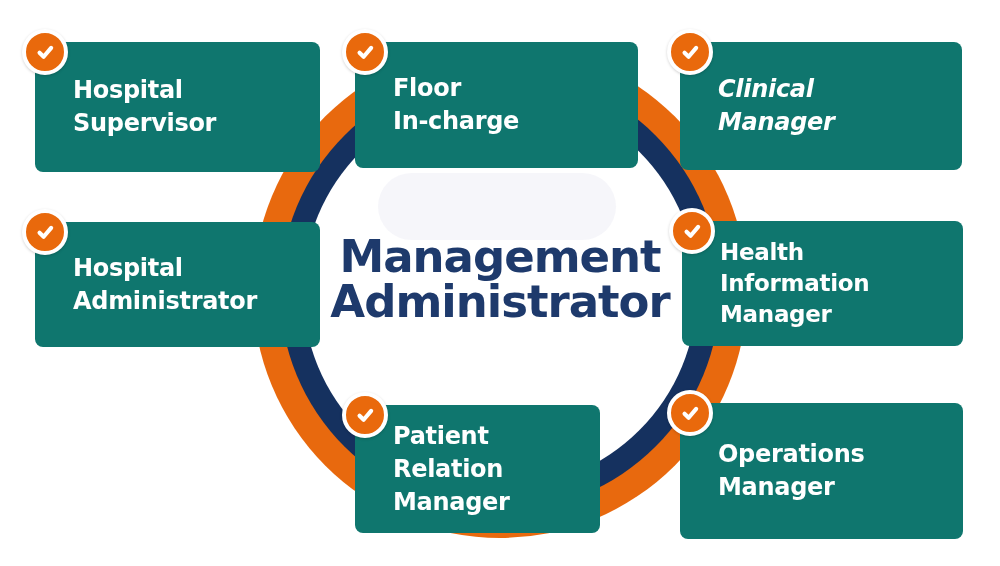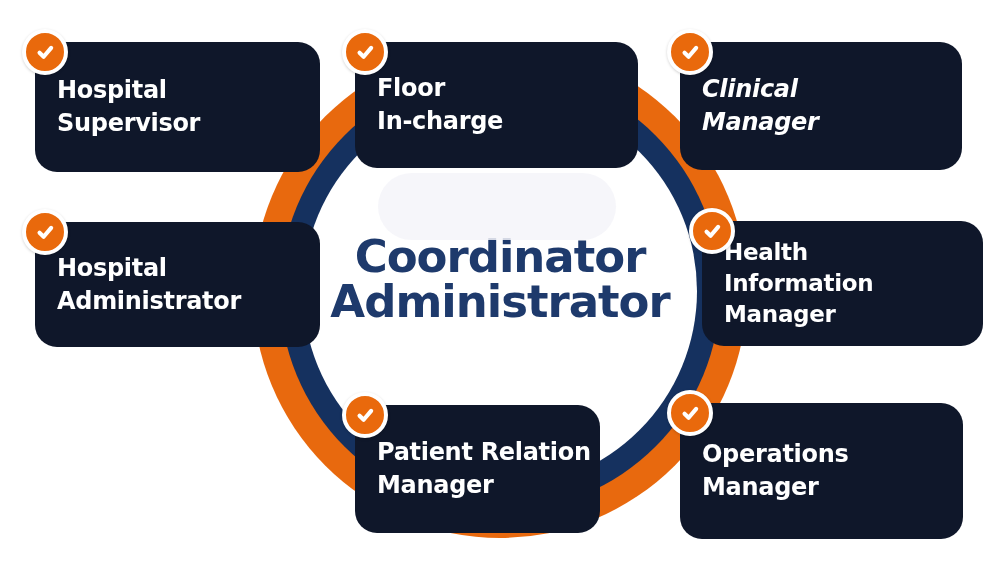--- a/index.html
+++ b/index.html
@@ -26,33 +26,33 @@
     background:rgba(244,245,249,0.85);border-radius:34px;z-index:3;
   }
   
   .title{
     position:absolute;left:290px;top:234px;width:420px;z-index:2;
     text-align:center;color:#1e3a6c;font-weight:bold;
     font-size:45px;line-height:45px;letter-spacing:-1px;
   }
   
   .card{
-    position:absolute;background:#0f172a;border-radius:22px;z-index:2;
-    display:flex;align-items:center;box-sizing:border-box;padding-left:22px;
+    position:absolute;background:#0f766e;border-radius:8px;z-index:2;
+    display:flex;align-items:center;box-sizing:border-box;padding-left:38px;
   }
   .card-label{
     color:#ffffff;font-weight:bold;font-size:24px;line-height:33px;
     white-space:pre-line;letter-spacing:-0.3px;
   }
   .card.c5 .card-label{font-size:23px;line-height:31px;}
   .c1{left:35px; top:42px; width:285px;height:130px;}
   .c2{left:355px;top:42px; width:283px;height:126px;}
   .c3{left:680px;top:42px; width:282px;height:128px;font-style:italic;}
   .c4{left:35px; top:222px;width:285px;height:125px;}
-  .c5{left:682px;top:221px;width:281px;height:125px;margin-left:20px;}
+  .c5{left:682px;top:221px;width:281px;height:125px;}
   .c6{left:35px; top:405px;width:285px;height:128px;}
   .c7{left:355px;top:405px;width:245px;height:128px;}
   .c8{left:680px;top:403px;width:283px;height:136px;}
   
   .badge{
     position:absolute;left:-13px;top:-13px;width:38px;height:38px;
     background:#e9690c;border:4px solid #ffffff;border-radius:50%;
     box-shadow:0 1px 3px rgba(0,0,0,0.18);z-index:4;
     display:flex;align-items:center;justify-content:center;
   }
@@ -66,21 +66,21 @@
 
   <div class="wheel">
     <div class="wheel-navy">
       <div class="wheel-face"></div>
     </div>
   </div>
 
   <div class="ghost"></div>
 
   <div class="title">
-    <div>Coordinator</div>
+    <div>Management</div>
     <div>Administrator</div>
   </div>
 
   <div class="card c1">
     <span class="badge">
       <svg viewBox="0 0 38 38">
           <path d="M11 20l6 6 11-13"></path>
         </svg>
     </span>
     <div class="card-label">Hospital

